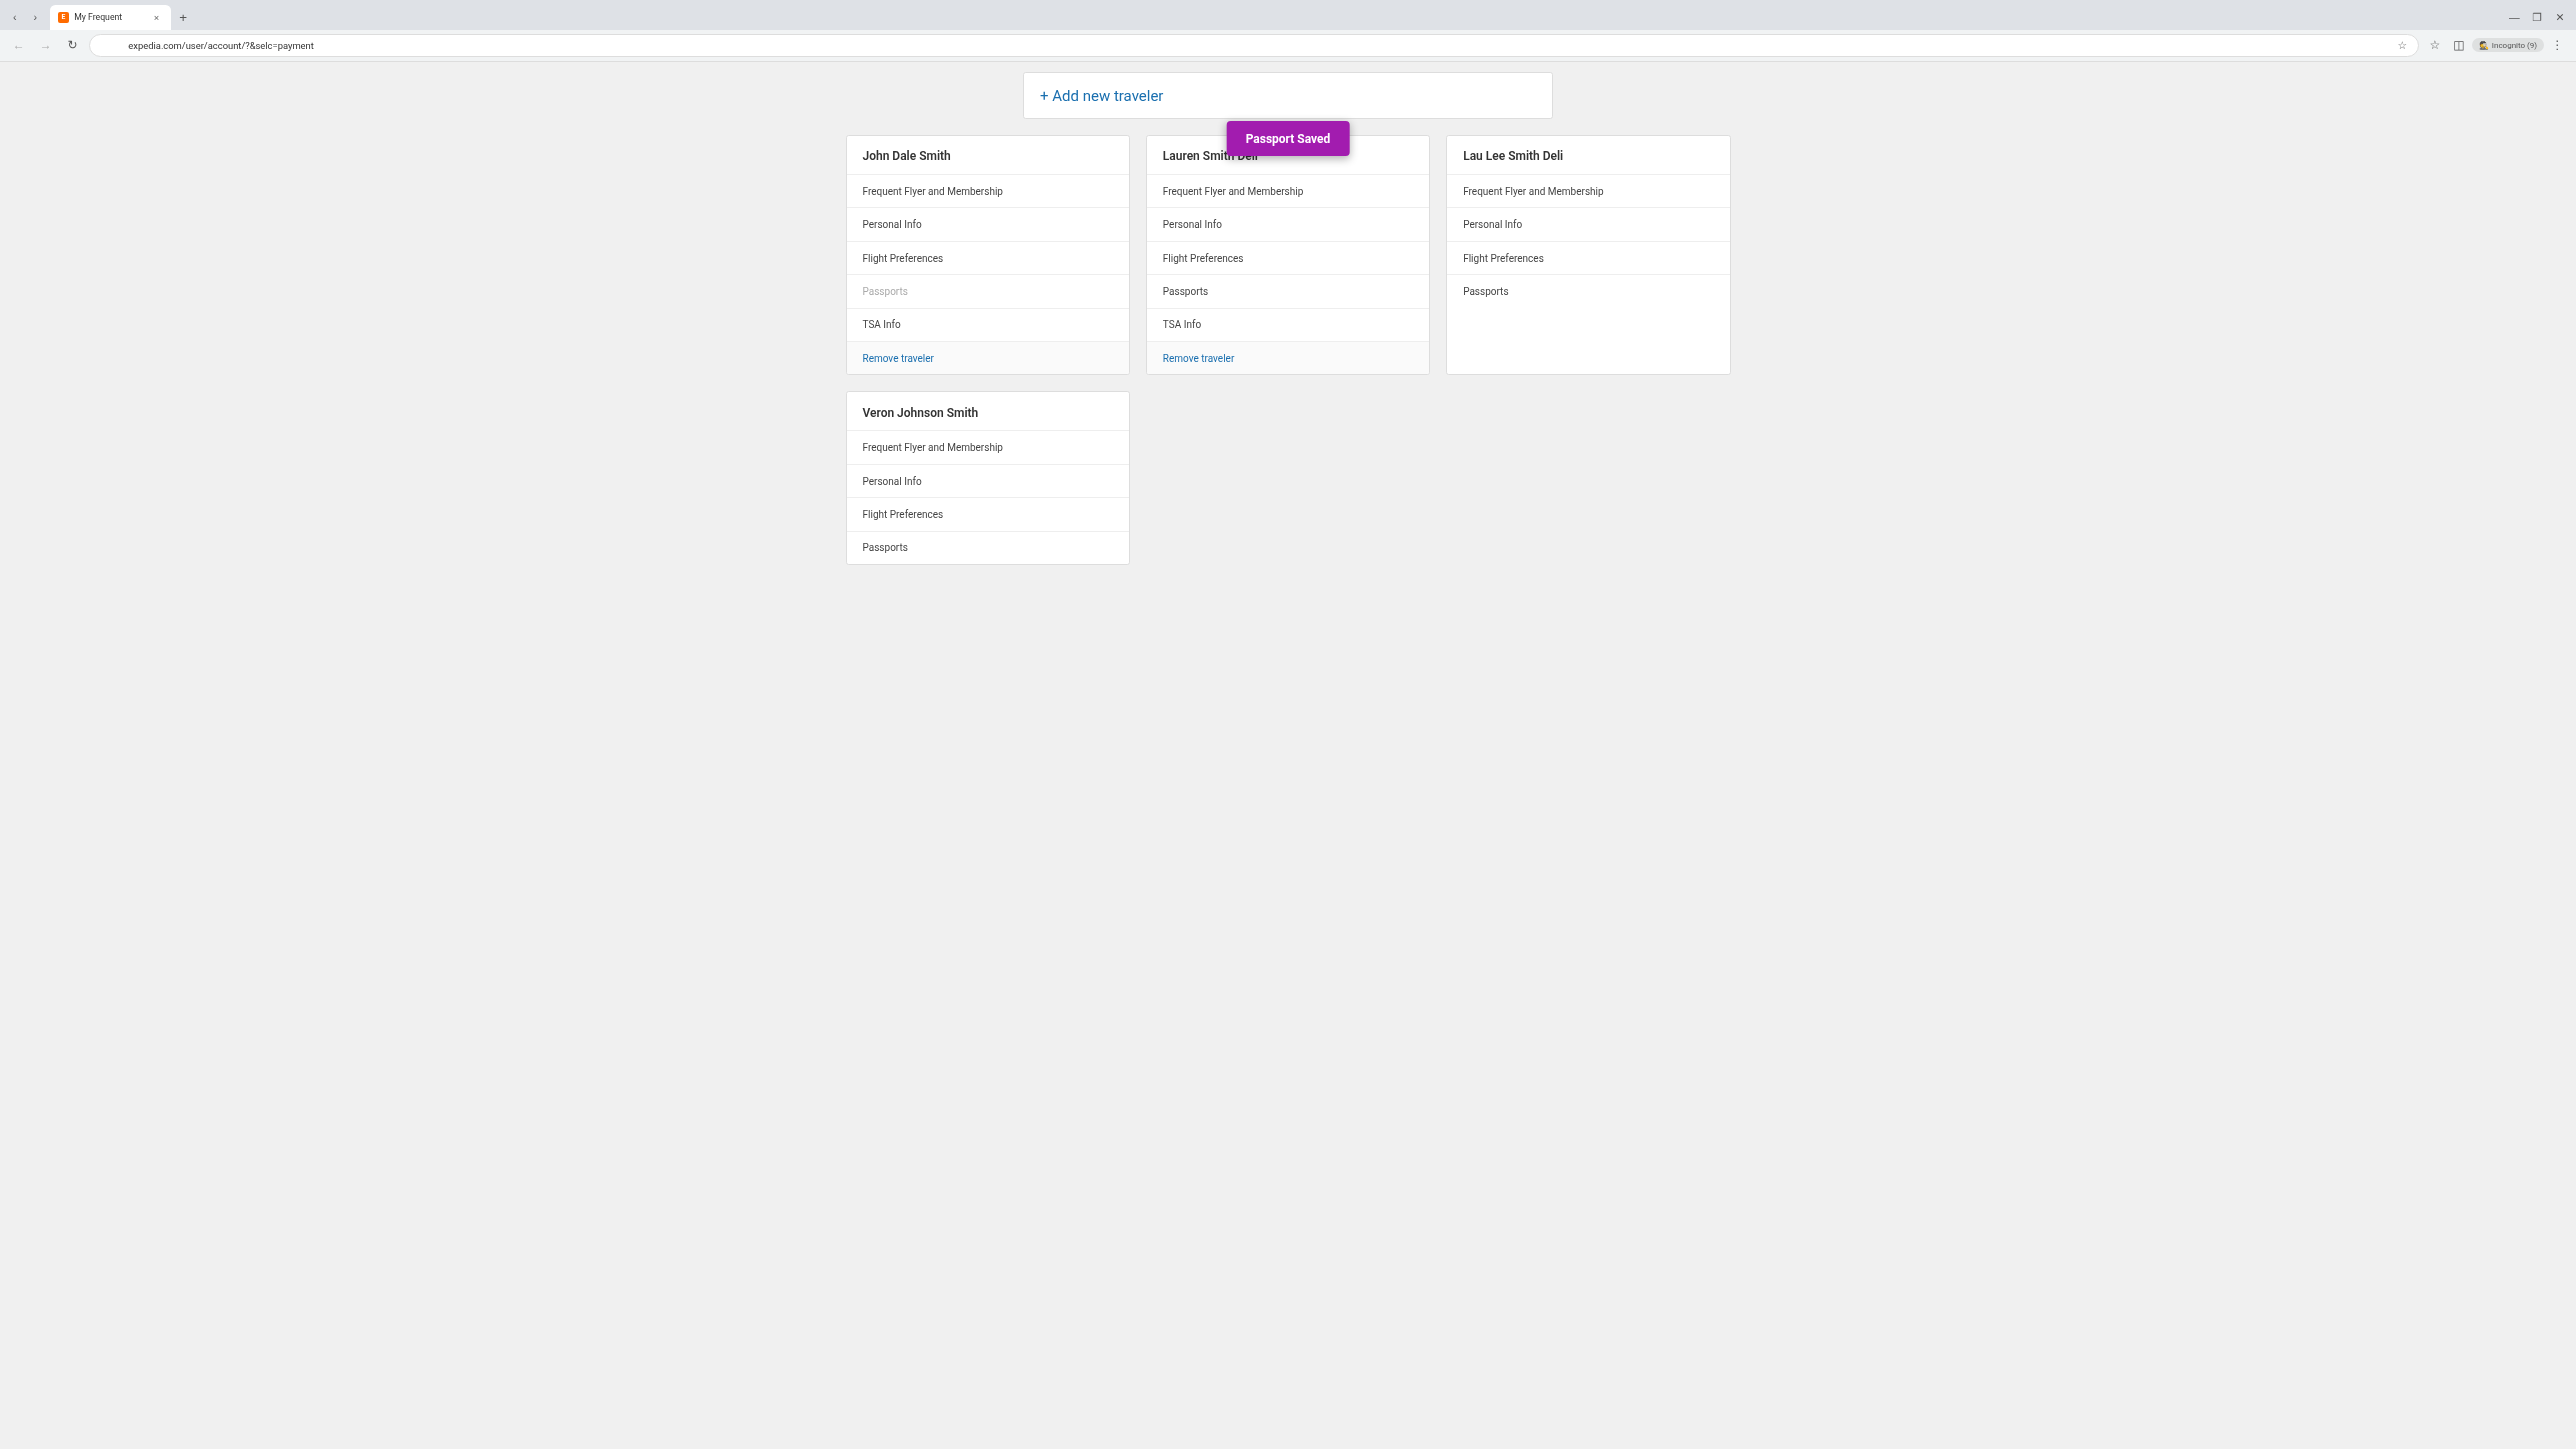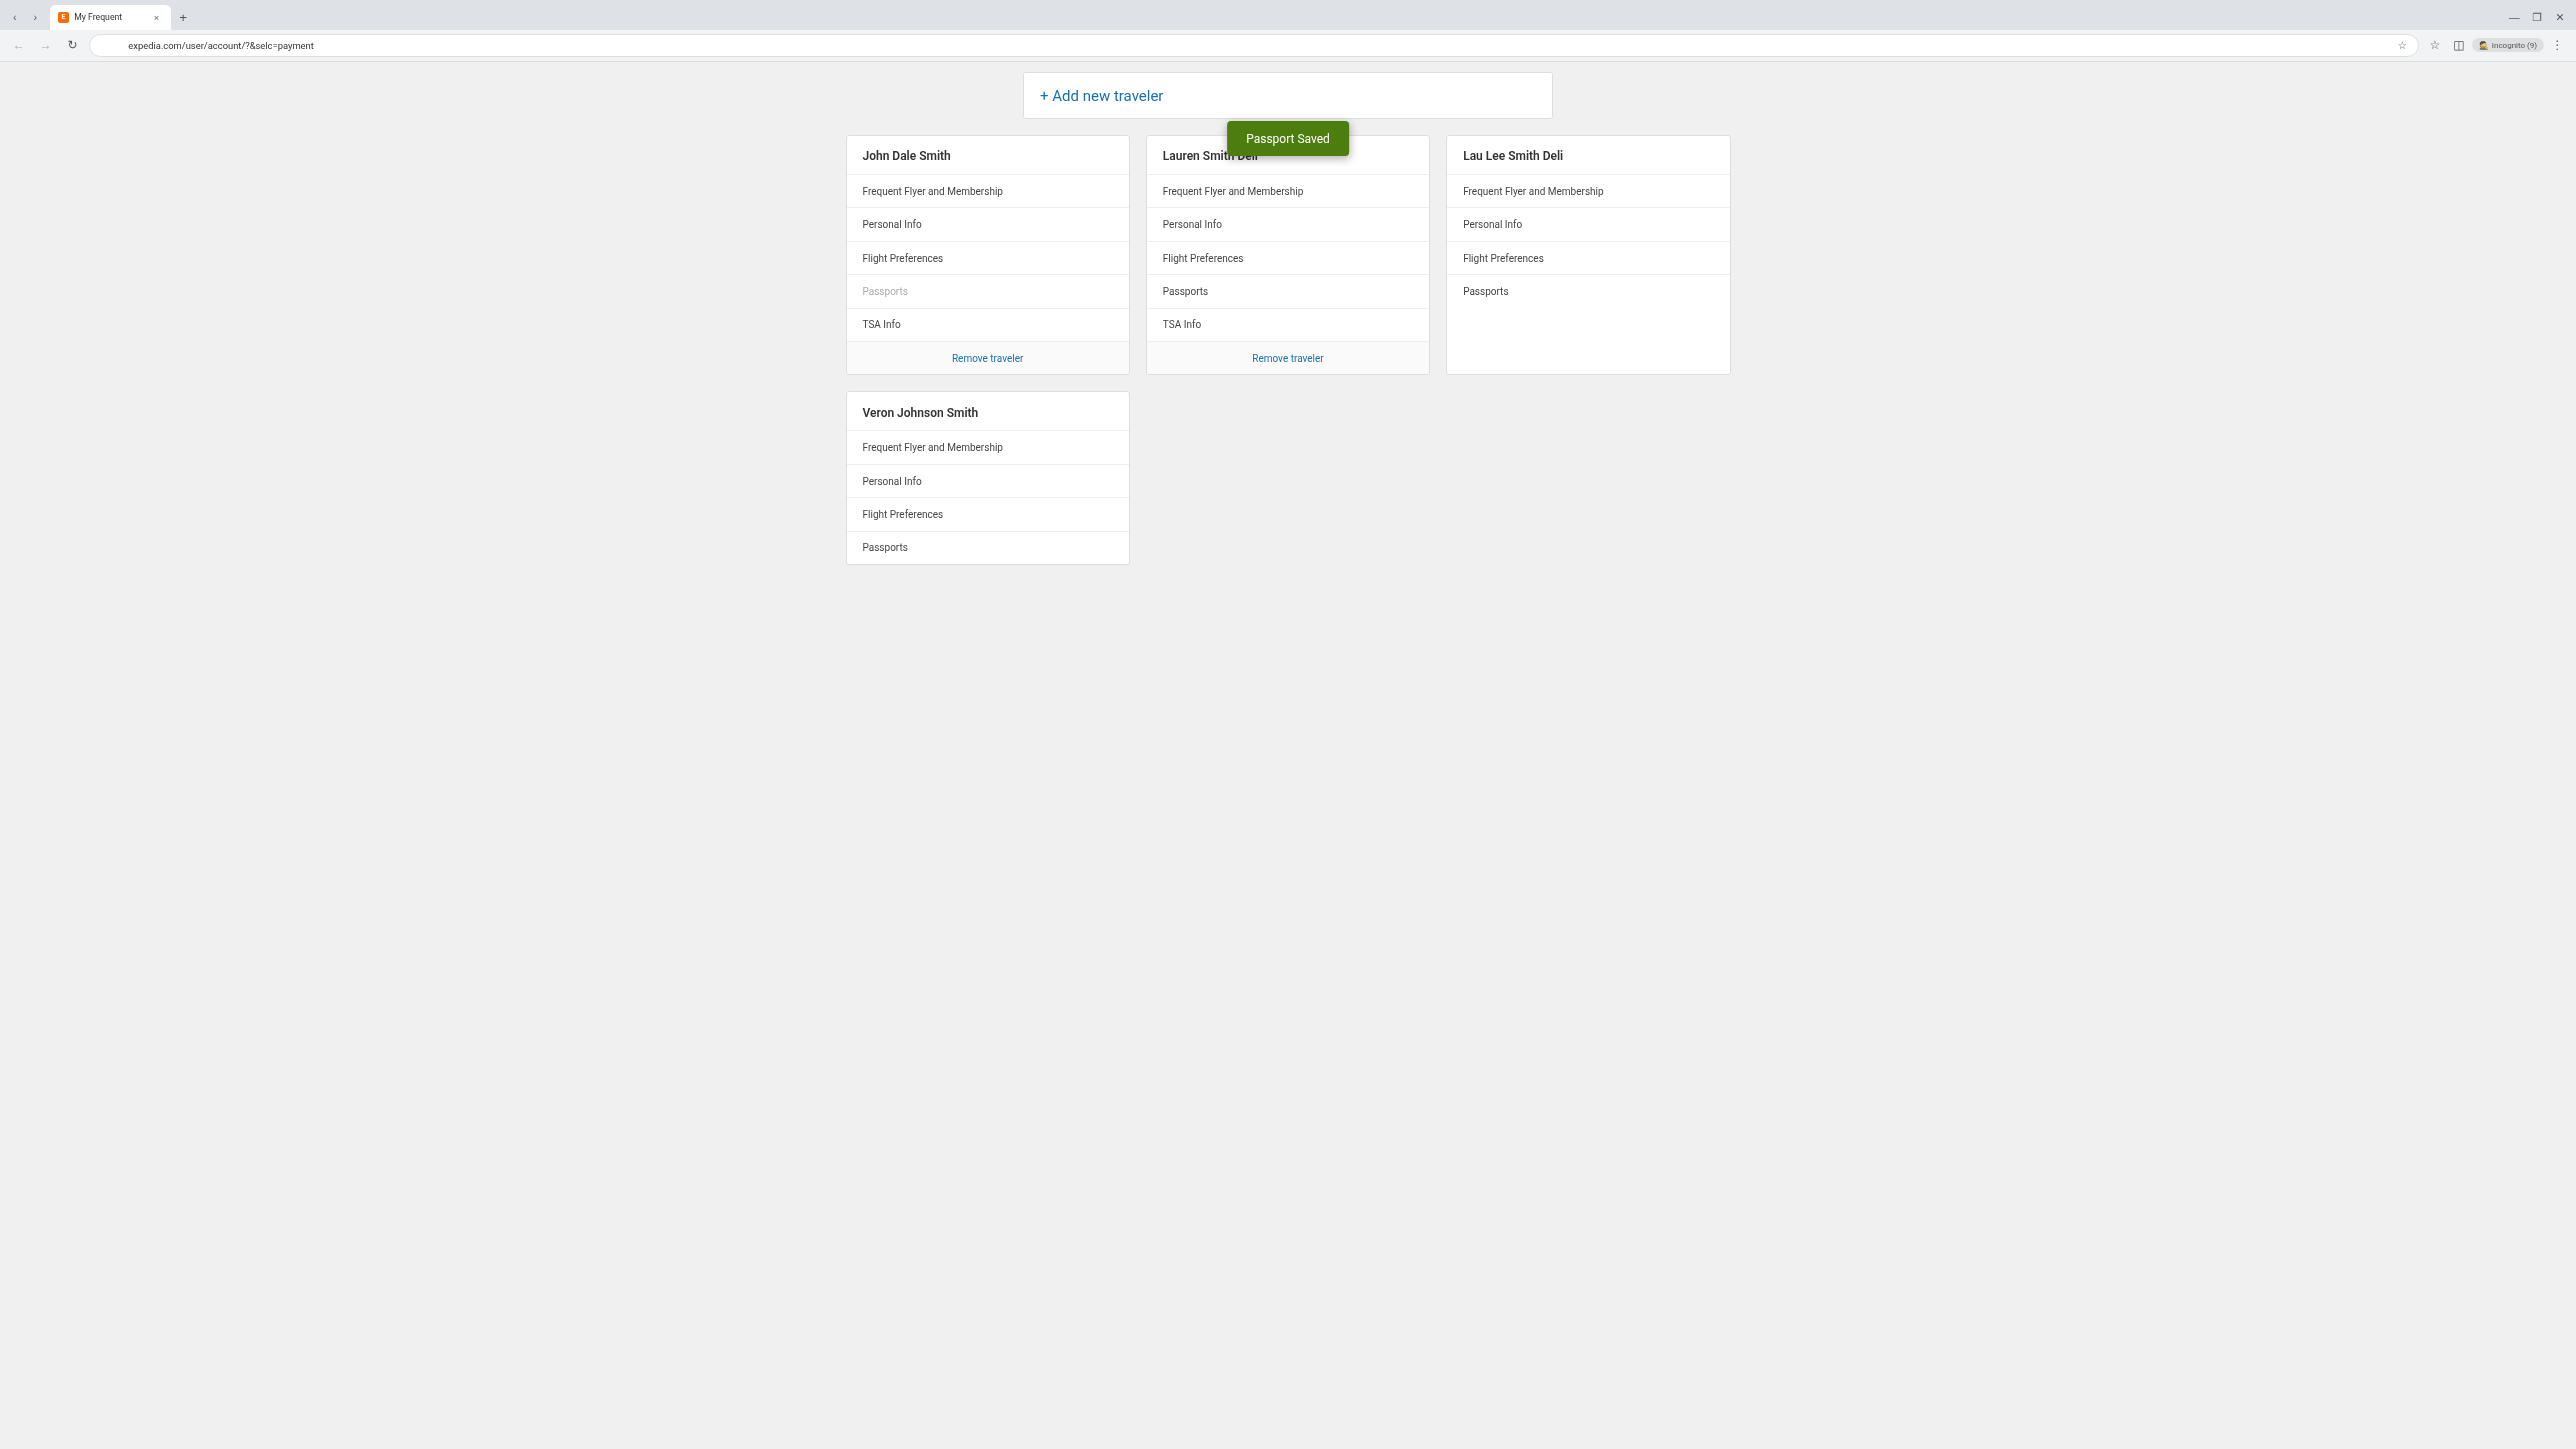--- a/index.html
+++ b/index.html
@@ -278,43 +278,43 @@
     }
 
     .traveler-option.dimmed {
       color: #aaa;
     }
 
     .traveler-footer {
       border-top: 0.7px solid #eee;
       padding: 10.7px 16px;
       display: flex;
-      justify-content: center;
+      justify-content: flex-start;
       background: #fafafa;
     }
 
     .remove-link {
       color: #1a6faf;
       text-decoration: none;
       font-size: 10px;
       cursor: pointer;
     }
 
     
     .toast {
       position: fixed;
       top: 121px;
       left: 50%;
       transform: translateX(-50%);
-      background: #4d7c0f;
+      background: #a21caf;
       color: white;
       padding: 10.7px 19px;
       border-radius: 4px;
       font-size: 12px;
-      font-weight: 400;
+      font-weight: 700;
       z-index: 1000;
       white-space: nowrap;
       box-shadow: 0 2.7px 8px rgba(0,0,0,0.3);
     }
 
     
     ::-webkit-scrollbar {
       width: 5.4px;
     }
     ::-webkit-scrollbar-track {

